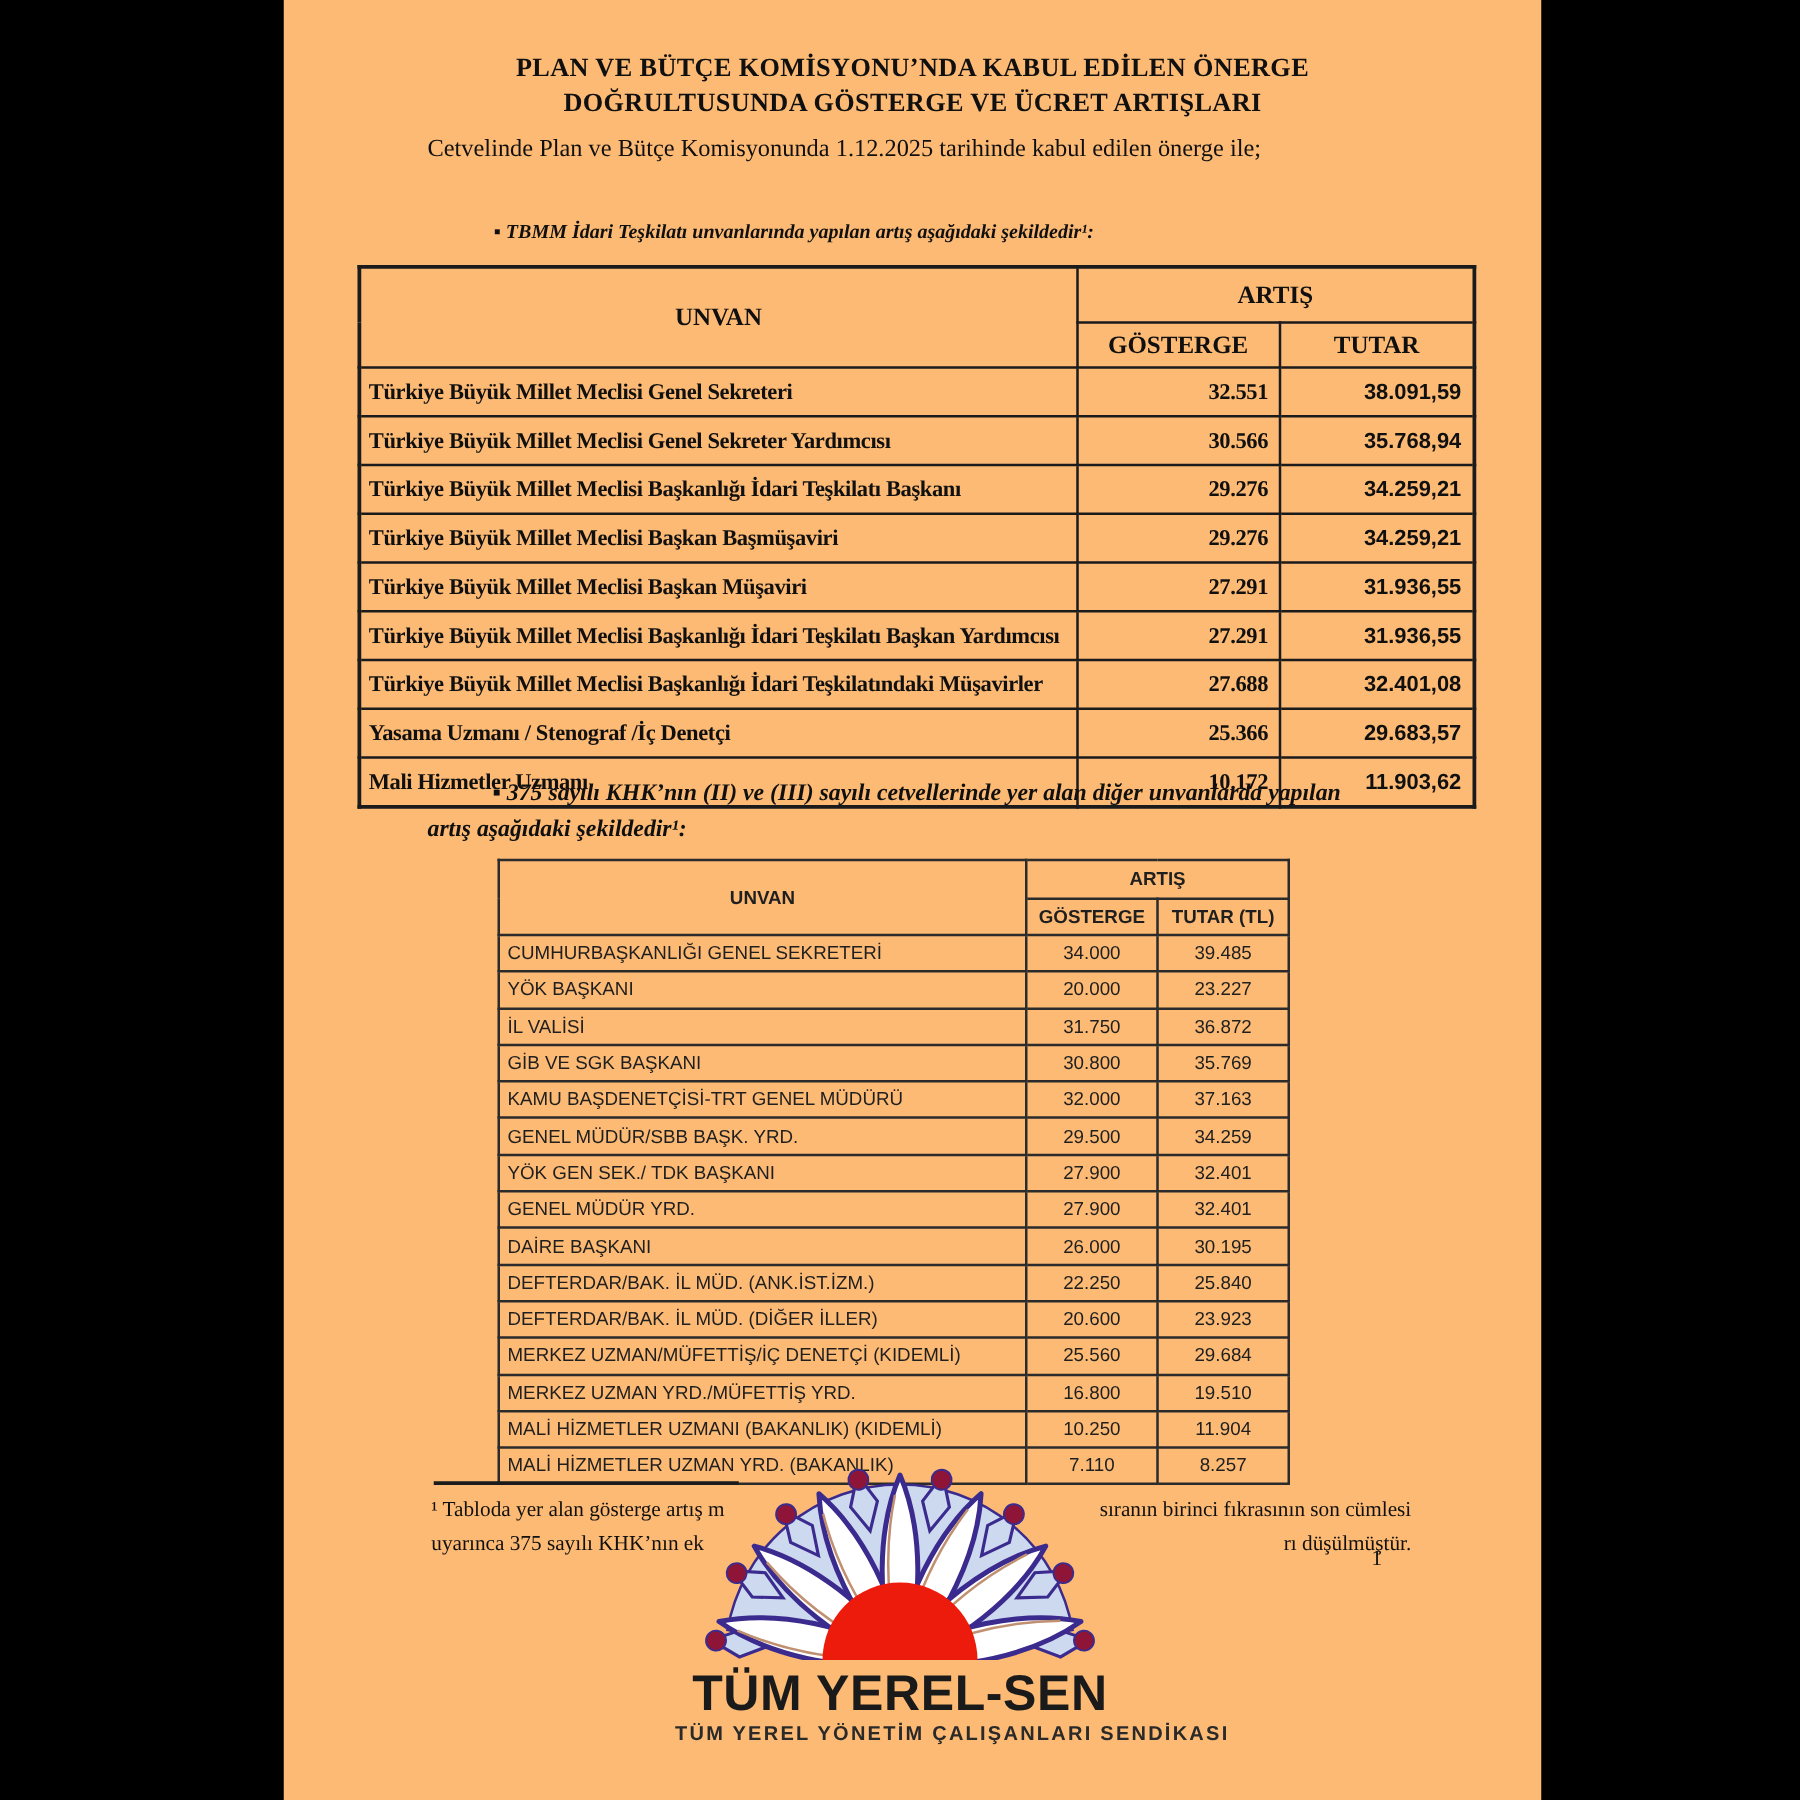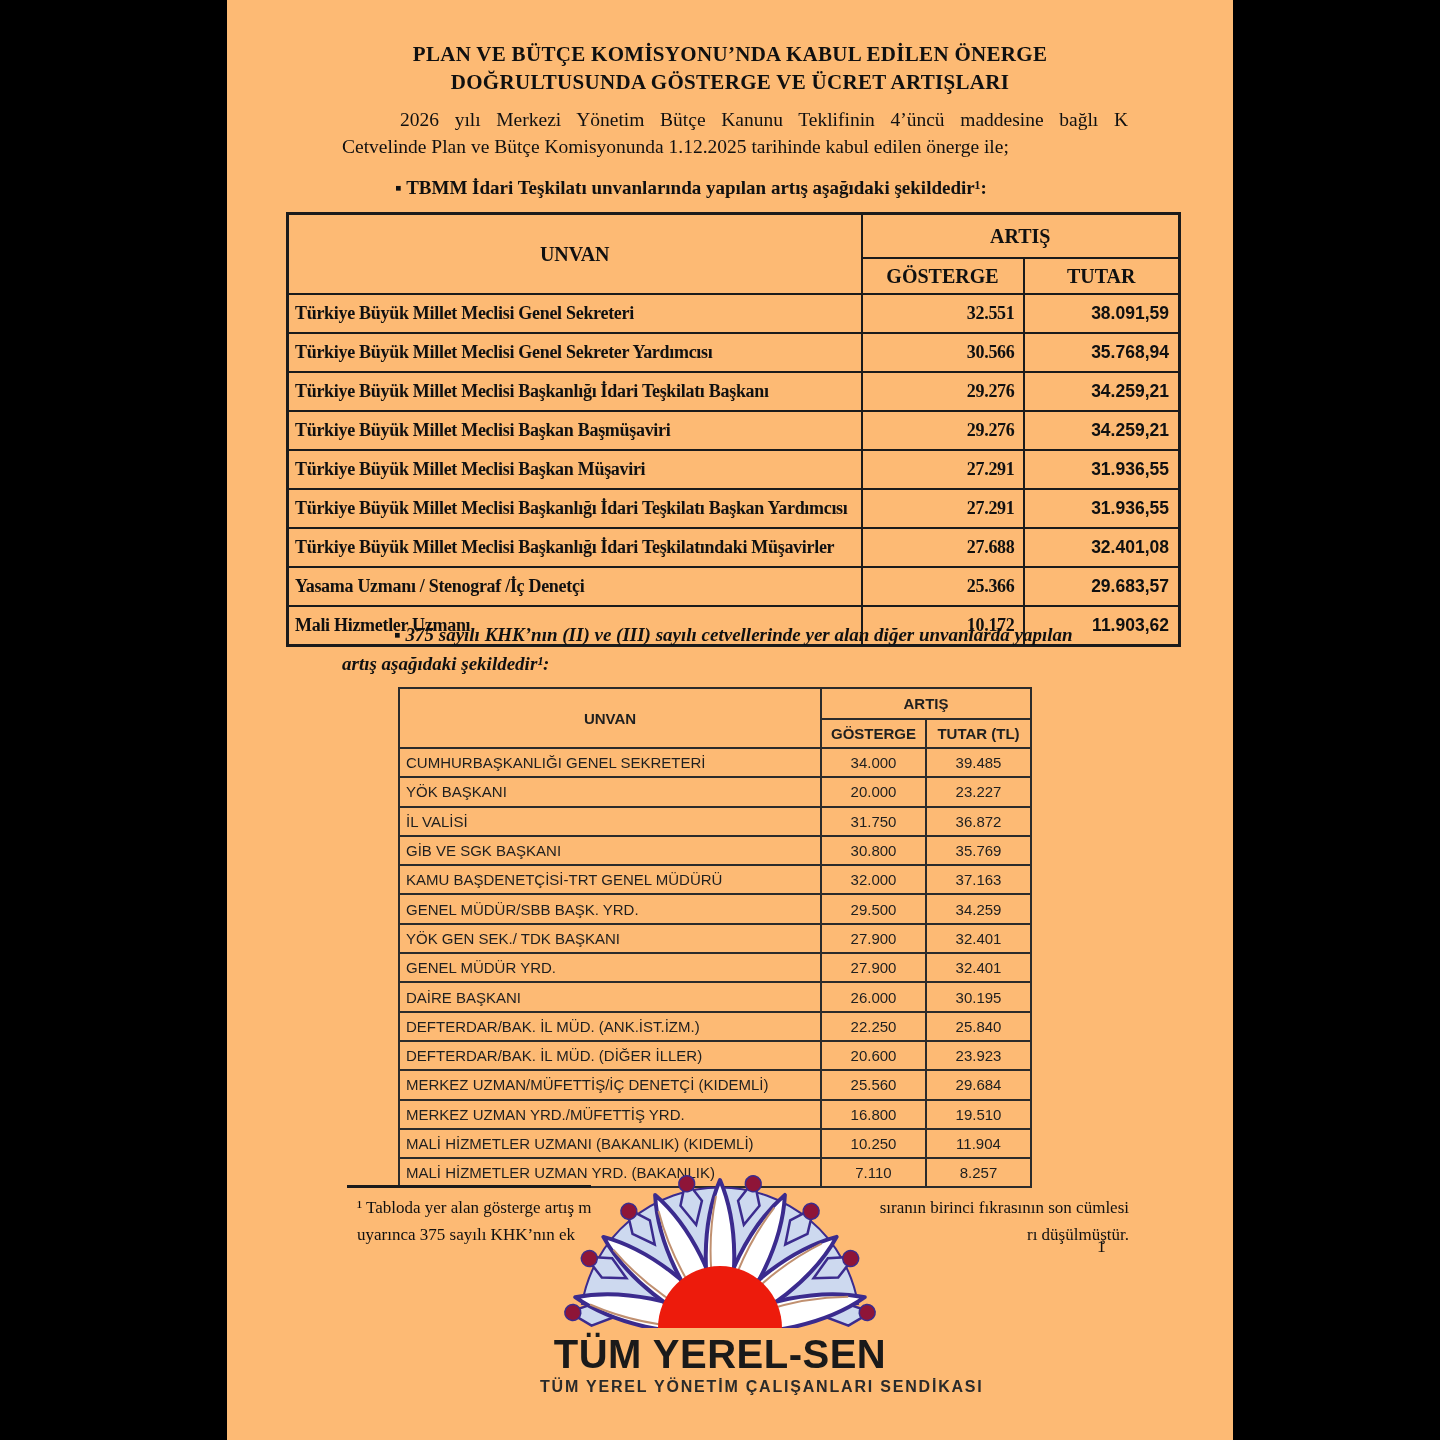--- a/index.html
+++ b/index.html
@@ -4,21 +4,21 @@
 <style>
   html,body{margin:0;padding:0;background:#000;}
   .stage{position:relative;width:1440px;height:1440px;background:#000;overflow:hidden;
          font-family:"Liberation Serif",serif;}
   .page{position:absolute;left:227px;top:0;width:1006px;height:1440px;background:#fdba74;color:#101010;}
 
   .doc-title{position:absolute;top:40px;left:0;width:100%;text-align:center;
              font-weight:700;font-size:21px;line-height:28px;letter-spacing:.3px;}
   .intro{position:absolute;top:106px;left:115px;width:786px;font-size:19.5px;line-height:27px;}
   .intro .l1{text-align:justify;text-align-last:justify;text-indent:58px;}
-  .bullet1{position:absolute;top:177px;left:168px;font-weight:700;font-size:19px;}
+  .bullet1{position:absolute;top:177px;left:168px;font-style:italic;font-weight:700;font-size:16px;}
   .bullet2{position:absolute;top:620px;left:115px;width:805px;font-style:italic;font-weight:700;
            font-size:19px;line-height:29px;}
   .bullet2 .l1{text-indent:52px;}
 
   table{border-collapse:collapse;padding-left:32px;}
   #table1{position:absolute;top:212px;left:59px;width:892px;table-layout:fixed;
           font-family:"Liberation Serif",serif;}
   #table1 th,#table1 td{border:2px solid #1b1b1b;font-weight:bold;}
   #table1{border:3px solid #1b1b1b;}
   #table1 th{font-size:20px;font-weight:700;text-align:center;}
@@ -37,42 +37,41 @@
   #table2 th{font-size:15px;font-weight:700;text-align:center;}
   #table2 .h-artis{height:27px;}
   #table2 .h-sub{height:25px;}
   #table2 col.cu{width:422px;} #table2 col.cg{width:105px;} #table2 col.ct{width:105px;}
   #table2 td{height:25.3px;font-size:15px;font-weight:400;white-space:nowrap;overflow:hidden;}
   #table2 td.c0{text-align:left;padding-left:6px;}
   #table2 td.c1,#table2 td.c2{text-align:center;}
 
   .fn-sep{position:absolute;top:1185px;left:120px;width:244px;height:3px;background:#1b1b1b;}
   .footnote{position:absolute;top:1194px;left:118px;width:784px;font-size:17px;line-height:27px;}
-  .fn-row{display:flex;justify-content:space-between;margin-left:12px;}
+  .fn-row{display:flex;justify-content:space-between;}
   .page-num{position:absolute;top:1236px;left:870px;font-size:17.5px;}
 
   .logo{position:absolute;top:1170px;left:313px;width:360px;text-align:center;}
   .logo-name{font-family:Liberation Sans, sans-serif;font-weight:700;font-size:40px;
              color:#1a1a1a;letter-spacing:.5px;white-space:nowrap;margin-top:2px;line-height:40px;}
   .logo-sub{font-family:"Liberation Sans",sans-serif;font-weight:700;font-size:16px;
             color:#2a2a2a;letter-spacing:1.8px;white-space:nowrap;margin-top:4px;}
 </style>
 </head>
 <body>
 
 <div class="stage">
   <div class="page">
 
     <div class="doc-title">
       <div>PLAN VE BÜTÇE KOMİSYONU’NDA KABUL EDİLEN ÖNERGE</div>
       <div>DOĞRULTUSUNDA GÖSTERGE VE ÜCRET ARTIŞLARI</div>
     </div>
 
     <div class="intro">
-      <div class="l1">2026 yılı Merkezi Yönetim Bütçe Kanunu Teklifinin 4’üncü maddesine bağlı K</div>
       <div class="l2">Cetvelinde Plan ve Bütçe Komisyonunda 1.12.2025 tarihinde kabul edilen önerge ile;</div>
     </div>
 
     <div class="bullet1">▪ TBMM İdari Teşkilatı unvanlarında yapılan artış aşağıdaki şekildedir¹:</div>
 
     <table id="table1">
       <colgroup>
           <col class="cu">
           <col class="cg">
           <col class="ct">

